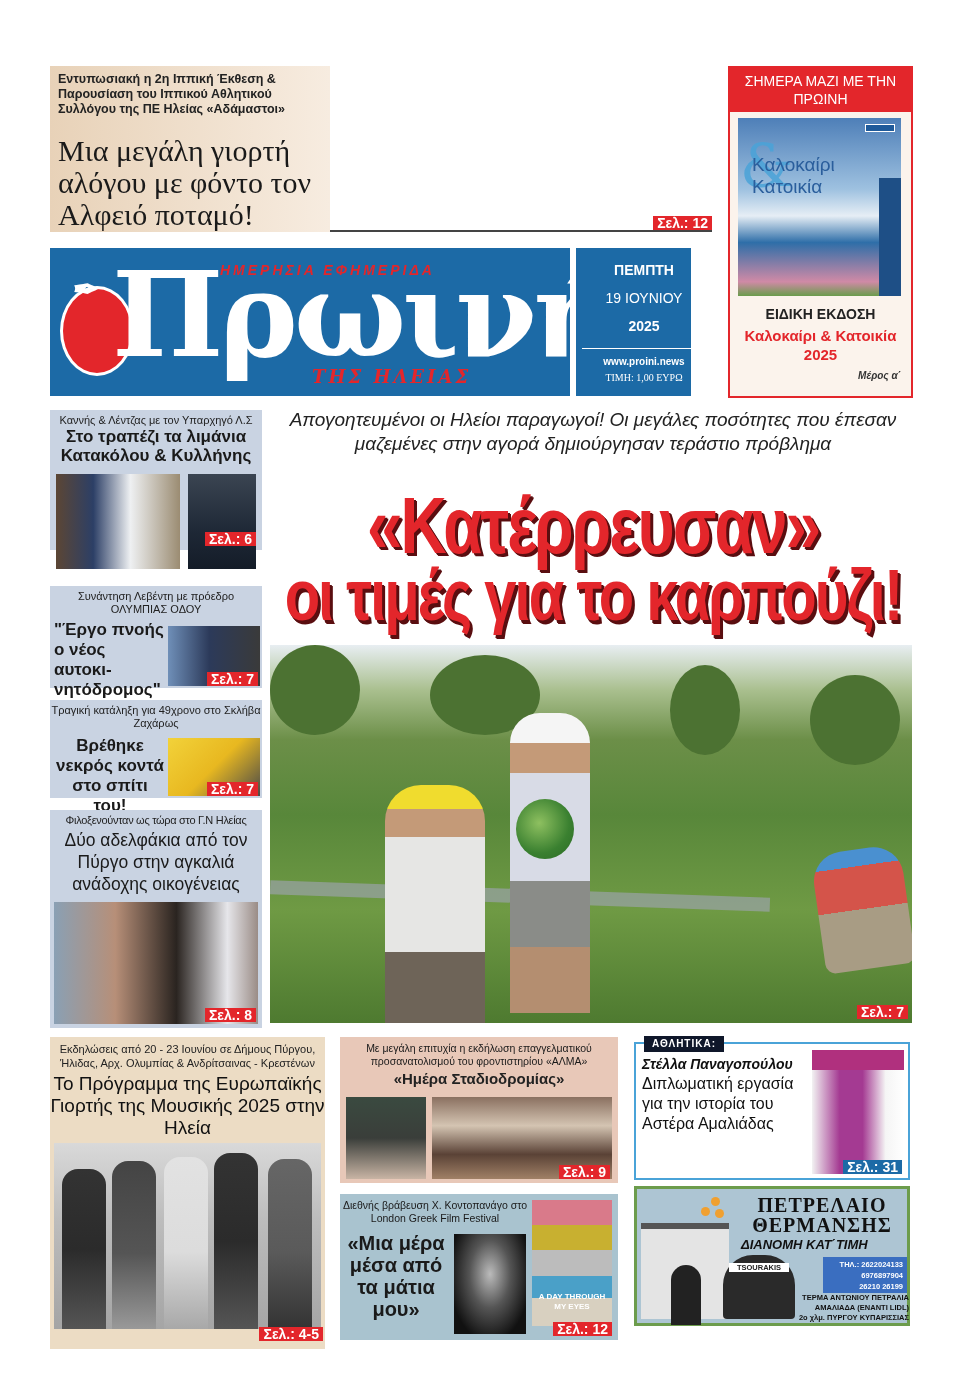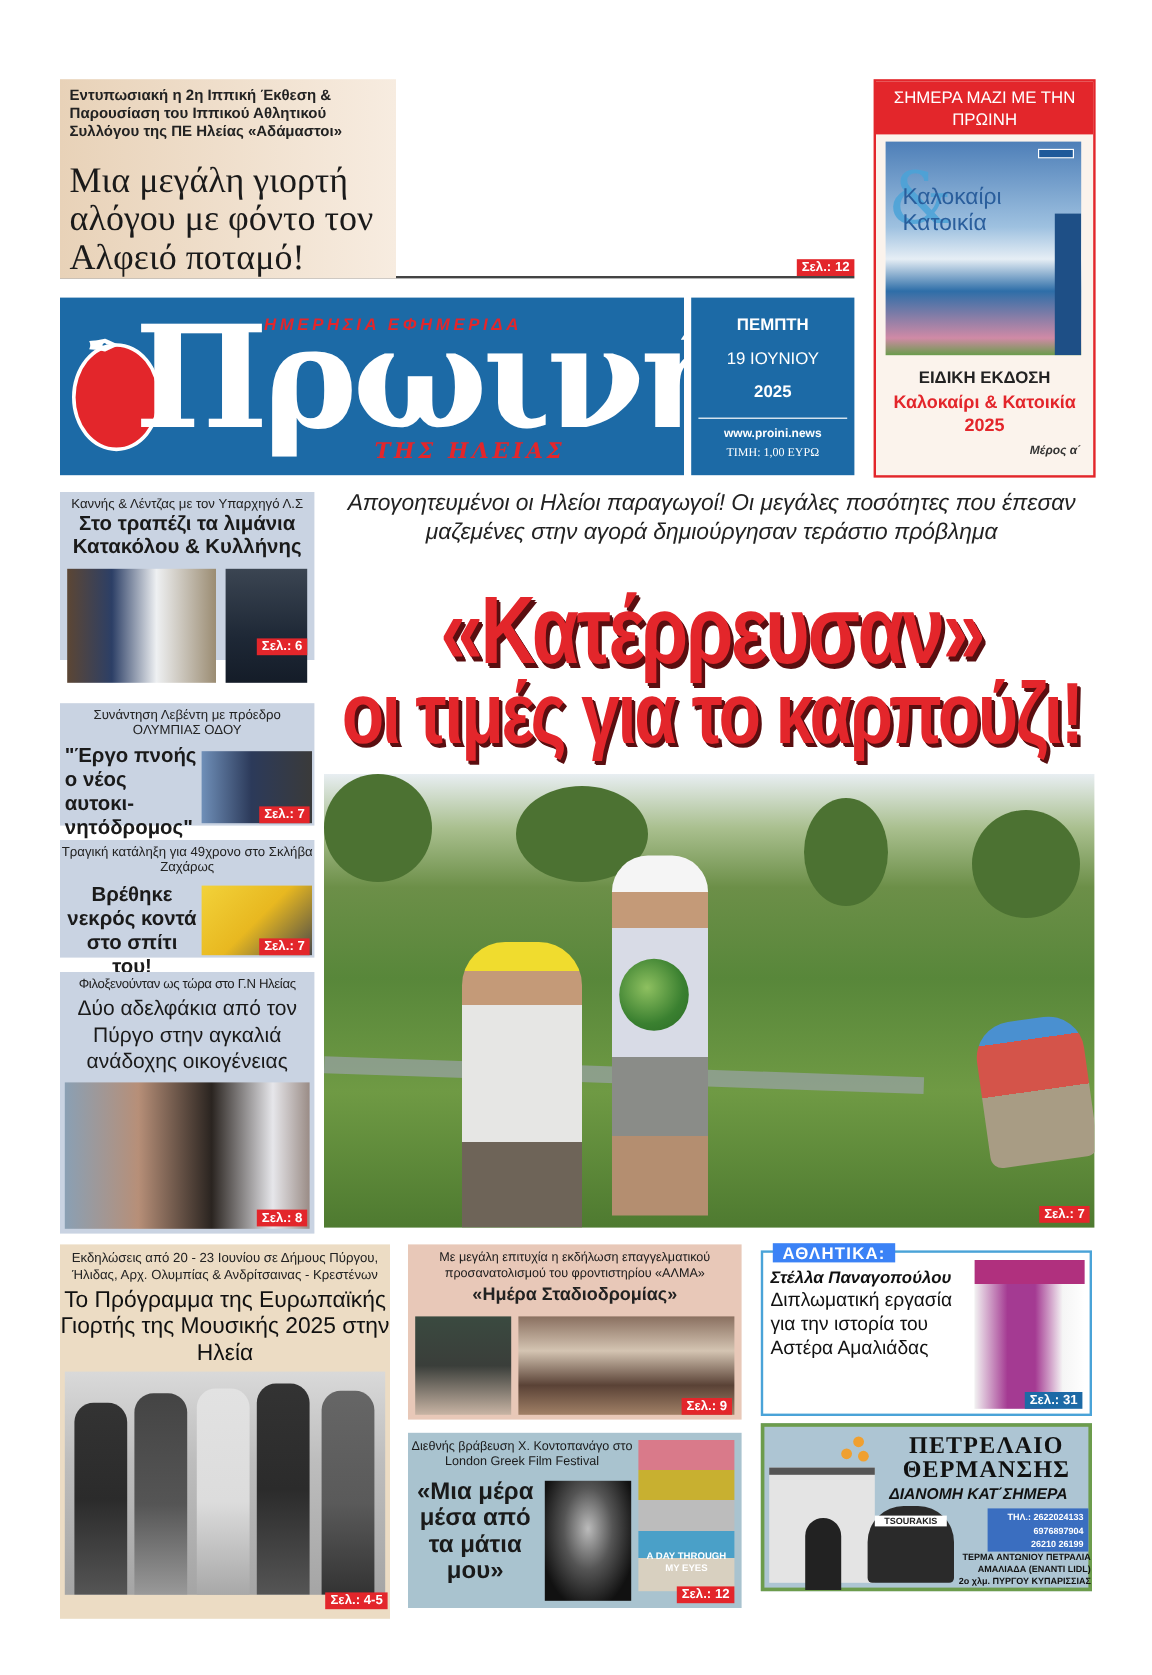--- a/index.html
+++ b/index.html
@@ -1,19 +1,19 @@
 <!DOCTYPE html>
 <html><head>
 <meta charset="utf-8">
 <style>
   * { box-sizing: border-box; margin: 0; padding: 0; }
   html, body { width: 960px; height: 1396px; background: #ffffff; overflow: hidden; }
   body { position: relative; font-family: "Liberation Sans", "DejaVu Sans", sans-serif; color: #1a1a1a; }
   .abs { position: absolute; }
-  .sel { position: absolute; background: #e3262b; color: #fff; font-family: "Liberation Sans", sans-serif; font-weight: bold; font-size: 11px; padding: 1px 4px; line-height: 12px; }
+  .sel { position: absolute; background: #e3262b; color: #fff; font-family: "Liberation Sans", sans-serif; font-weight: bold; font-size: 14px; padding: 1px 4px; line-height: 12px; }
   .photo { position: absolute; overflow: hidden; }
   .center { text-align: center; }
   .serif { font-family: "Liberation Serif", "DejaVu Serif", serif; }
 
   
   #top-story { left: 50px; top: 66px; width: 662px; height: 166px; border-bottom: 2px solid #444; }
   #top-text { left: 0; top: 0; width: 280px; height: 166px; background: linear-gradient(90deg, #e8d2b8 0%, #f7ece0 100%); padding: 6px 8px; }
   #top-kicker { font-size: 12.5px; font-weight: bold; color: #222; line-height: 15px; }
   #top-title { font-size: 30px; line-height: 32px; margin-top: 18px; color: #1a1a1a; }
   #top-photo { left: 280px; top: 0; width: 382px; height: 164px; background:
@@ -30,21 +30,21 @@
   #insert-title { left: 0; top: 258px; width: 181px; font-size: 15px; font-weight: bold; color: #e3262b; line-height: 19px; }
   #insert-part { right: 10px; top: 302px; font-size: 10px; font-style: italic; font-weight: bold; color: #333; }
 
   
   #masthead { left: 50px; top: 248px; width: 520px; height: 148px; background: #1c6aa6; overflow: hidden; }
   #masthead-seal { left: 10px; top: 38px; width: 74px; height: 90px; border-radius: 50%; background: #e3262b; border: 3px solid #fff; }
   #masthead-pen { left: 22px; top: 24px; color: #fff; font-size: 34px; line-height: 34px; }
   #masthead-name { left: 62px; top: -8px; color: #fff; font-family: "DejaVu Serif", serif; font-weight: bold; font-size: 118px; letter-spacing: -4px; line-height: 150px; }
   #masthead-daily { left: 170px; top: 14px; color: #e3262b; font-size: 14px; font-weight: bold; letter-spacing: 3px; font-style: italic; }
   #masthead-region { left: 262px; top: 118px; color: #e3262b; font-size: 18px; font-weight: bold; letter-spacing: 3px; font-style: italic; font-family: "DejaVu Serif", serif; }
-  #dateline { left: 576px; top: 248px; width: 136px; height: 148px; background: #1c6aa6; color: #fff; }
+  #dateline { left: 576px; top: 248px; width: 115px; height: 148px; background: #1c6aa6; color: #fff; }
   #date-day { top: 14px; width: 136px; font-size: 14px; font-weight: bold; }
   #date-date { top: 42px; width: 136px; font-size: 14px; font-weight: normal; }
   #date-year { top: 70px; width: 136px; font-size: 14px; font-weight: bold; }
   #date-rule { left: 6px; top: 100px; width: 124px; height: 1px; background: #fff; }
   #date-url { top: 108px; width: 136px; font-size: 10px; font-weight: bold; }
   #date-price { top: 124px; width: 136px; font-size: 10px; font-family: "Liberation Serif", serif; }
 
   
   .side { position: absolute; left: 50px; width: 212px; background: #c9d3e2; }
   .side-kicker { font-size: 11px; text-align: center; line-height: 13px; color: #222; padding-top: 4px; }
@@ -83,21 +83,21 @@
   #career-photo2 { left: 92px; top: 60px; width: 180px; height: 82px; background: linear-gradient(180deg, #8a7060 0%, #d4c4b2 35%, #5a4236 70%, #a08066 100%); }
 
   #film-box { left: 340px; top: 1194px; width: 278px; height: 146px; background: #a9c3cf; }
   #film-kicker { top: 5px; width: 190px; font-size: 10.5px; line-height: 13px; }
   #film-title { left: 6px; top: 38px; width: 100px; font-size: 20px; line-height: 22px; font-weight: bold; }
   #film-photo { left: 114px; top: 40px; width: 72px; height: 100px; background: radial-gradient(ellipse at 50% 40%, #bbb 0%, #555 40%, #111 80%); }
   #film-poster { left: 192px; top: 6px; width: 80px; height: 126px; background: linear-gradient(180deg, #d97a8a 0%, #d97a8a 20%, #c8b030 20%, #c8b030 40%, #bcbcbc 40%, #bcbcbc 60%, #4aa0c8 60%, #4aa0c8 78%, #d8d0c0 78%, #d8d0c0 100%); }
   #film-poster-title { left: 0; top: 92px; width: 80px; color: #fff; font-size: 8px; font-weight: bold; text-align: center; line-height: 10px; }
 
   #sports-box { left: 634px; top: 1042px; width: 276px; height: 138px; border: 2px solid #4aa3d8; background: #fff; }
-  #sports-label { left: 8px; top: -8px; background: #3b82f6; color: #fff; font-size: 14px; font-weight: bold; padding: 0 8px; line-height: 16px; letter-spacing: 1px; }
+  #sports-label { left: 8px; top: -8px; background: #0f172a; color: #fff; font-size: 10px; font-weight: bold; padding: 0 8px; line-height: 16px; letter-spacing: 1px; }
   #sports-name { left: 6px; top: 12px; font-size: 14px; font-style: italic; font-weight: bold; color: #111; }
   #sports-title { left: 6px; top: 30px; width: 160px; font-size: 16px; line-height: 20px; color: #111; }
   #sports-photo { left: 176px; top: 6px; width: 92px; height: 124px; background: linear-gradient(90deg, #f2f2f2 0%, #a43a92 30%, #a43a92 55%, #f5f5f5 80%, #ffffff 100%); }
   #sports-photo-band { left: 0; top: 0; width: 92px; height: 20px; background: #b0307e; }
 
   #ad-box { left: 634px; top: 1186px; width: 276px; height: 140px; background: #adc5d3; border: 3px solid #6c9c4c; }
   #ad-title { left: 100px; top: 6px; width: 170px; text-align: center; font-family: "Liberation Serif", serif; font-weight: bold; font-size: 20px; line-height: 20px; color: #111; letter-spacing: 1px; }
   #ad-sub { left: 104px; top: 48px; width: 170px; font-weight: bold; font-style: italic; font-size: 13px; color: #111; }
   #ad-phones { left: 186px; top: 68px; width: 84px; height: 36px; background: #3a6ec0; color: #fff; font-size: 7.5px; font-weight: bold; line-height: 11px; padding: 2px 4px; text-align: right; }
   #ad-address { left: 130px; top: 104px; width: 142px; font-size: 7.5px; font-weight: bold; color: #111; line-height: 10px; text-align: right; }
@@ -244,21 +244,21 @@
   </div>
   <div id="ad-house" class="abs">
     <div id="ad-door" class="abs"></div>
   </div>
   <div id="ad-truck" class="abs"></div>
   <div id="ad-truck-label" class="abs">TSOURAKIS</div>
   <div id="ad-title" class="abs">
     <div>ΠΕΤΡΕΛΑΙΟ</div>
     <div>ΘΕΡΜΑΝΣΗΣ</div>
   </div>
-  <div id="ad-sub" class="abs">ΔΙΑΝΟΜΗ ΚΑΤ΄ΣΗΜΕΡΑ</div>
+  <div id="ad-sub" class="abs">ΔΙΑΝΟΜΗ ΚΑΤ΄ΤΙΜΗ</div>
   <div id="ad-phones" class="abs">
     <div>ΤΗΛ.: 2622024133</div>
     <div>6976897904</div>
     <div>26210 26199</div>
   </div>
   <div id="ad-address" class="abs">
     <div>ΤΕΡΜΑ ΑΝΤΩΝΙΟΥ ΠΕΤΡΑΛΙΑ</div>
     <div>ΑΜΑΛΙΑΔΑ (ΕΝΑΝΤΙ LIDL)</div>
     <div>2ο χλμ. ΠΥΡΓΟΥ ΚΥΠΑΡΙΣΣΙΑΣ</div>
   </div>

